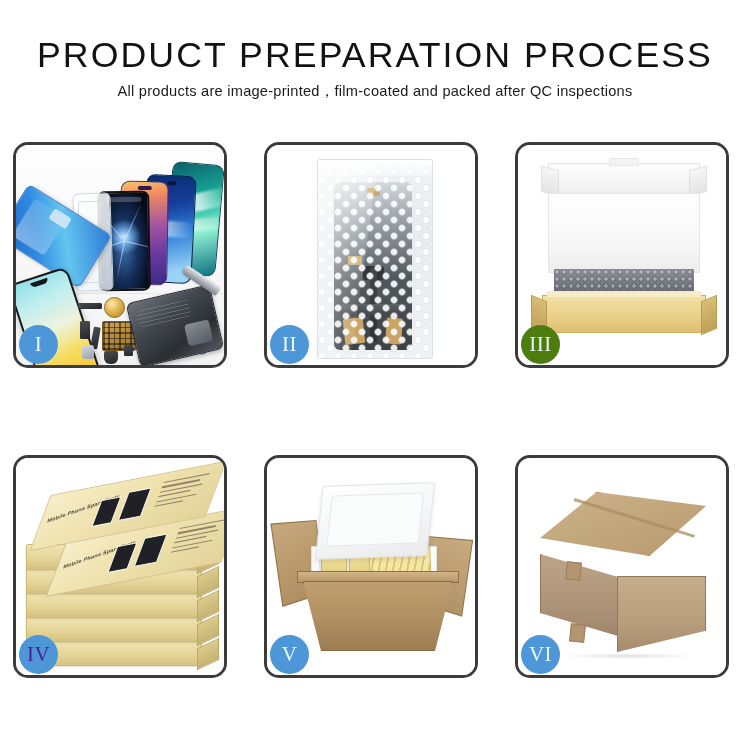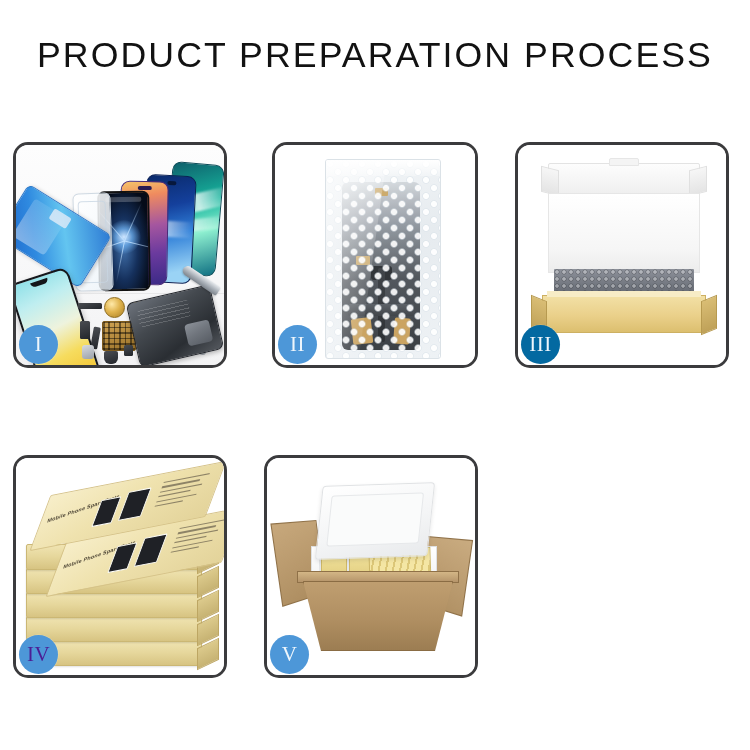--- a/index.html
+++ b/index.html
@@ -387,20 +387,21 @@
   .tape.t2{left:52px; top:166px; width:15px; height:18px; transform:rotate(6deg);}
   .cb-shadow{position:absolute;left:40px;bottom:16px;width:140px;height:6px;background:radial-gradient(ellipse,rgba(0,0,0,.12),rgba(0,0,0,0) 70%);}
 </style>
 </head>
 <body>
 
 <div class="page">
 
   <div class="header">
     <div class="title" style="color: rgb(18, 18, 18);">PRODUCT PREPARATION PROCESS</div>
+    <div class="subtitle">All products are image-printed，film-coated and packed after QC inspections</div>
   </div>
 
   <div class="grid">
 
     <div class="panel" style="border-color: rgb(59, 59, 61);">
       <div class="panel-inner p1">
         <div class="shelf"></div>
 
         <div class="ph ph-f4">
           <div class="swirl"></div>
@@ -441,21 +442,21 @@
         <div class="part dark" style="left:88px;top:206px;width:14px;height:13px;border-radius:2px 2px 6px 6px"></div>
         <div class="part dark" style="left:108px;top:200px;width:9px;height:11px"></div>
         <div class="part silver" style="left:124px;top:202px;width:8px;height:8px;border-radius:50%"></div>
         <div class="part silver" style="right:18px;bottom:10px;width:7px;height:7px;border-radius:50%"></div>
         <div class="backplate"></div>
         <div class="tweezer"></div>
       </div>
       <div class="badge" style="background: rgb(77, 151, 216); color: rgb(238, 246, 252);">I</div>
     </div>
 
-    <div class="panel" style="border-color: rgb(59, 59, 61); margin-left: 8px;">
+    <div class="panel" style="border-color: rgb(59, 59, 61);">
       <div class="panel-inner p2">
         <div class="bag">
           <div class="screenpart">
             <div class="flexa"></div>
             <div class="flexb"></div>
             <div class="conn"></div>
             <div class="cable"></div>
             <div class="bottombar"></div>
             <div class="padl"></div>
             <div class="padr"></div>
@@ -476,21 +477,21 @@
             <div class="rf"></div>
         </div>
         <div class="boxback"></div>
         <div class="foamblock"></div>
         <div class="boxfront">
           <div class="inlip"></div>
             <div class="lcap"></div>
             <div class="rcap"></div>
         </div>
       </div>
-      <div class="badge" style="background: #0369a1; color: rgb(238, 246, 252);">III</div>
+      <div class="badge" style="background: #4d7c0f; color: rgb(238, 246, 252);">III</div>
     </div>
 
     <div class="panel" style="border-color: rgb(59, 59, 61);">
       <div class="panel-inner p4">
         <div class="stack">
           <div class="sbox" style="top:160px">
               <div class="side"></div>
             </div>
           <div class="sbox" style="top:136px">
               <div class="side"></div>
@@ -553,15 +554,27 @@
           </div>
           <div class="bars2"></div>
           <div class="foam-lid"></div>
         </div>
         <div class="carton-rim"></div>
         <div class="carton-front"></div>
       </div>
       <div class="badge" style="background: rgb(77, 151, 216); color: rgb(238, 246, 252);">V</div>
     </div>
 
+    <div class="panel" style="border-color: rgb(59, 59, 61);">
+      <div class="panel-inner p6">
+        <div class="cb-top"></div>
+        <div class="cb-seam"></div>
+        <div class="cb-left"></div>
+        <div class="cb-right"></div>
+        <div class="tape t1"></div>
+        <div class="tape t2"></div>
+        <div class="cb-shadow"></div>
+      </div>
+      <div class="badge" style="background: rgb(77, 151, 216); color: rgb(238, 246, 252);">VI</div>
+    </div>
 
   </div>
 </div>
 
 </body></html>

